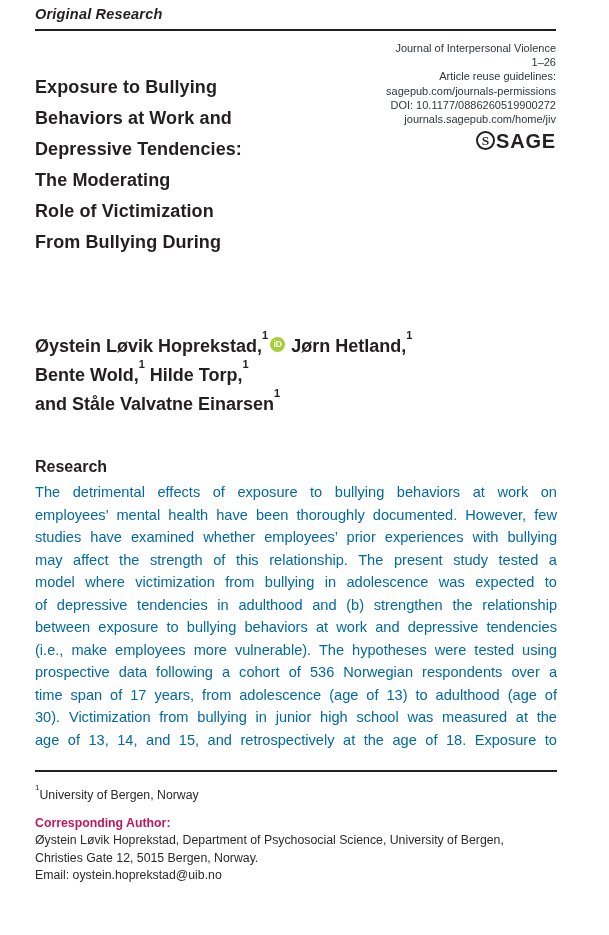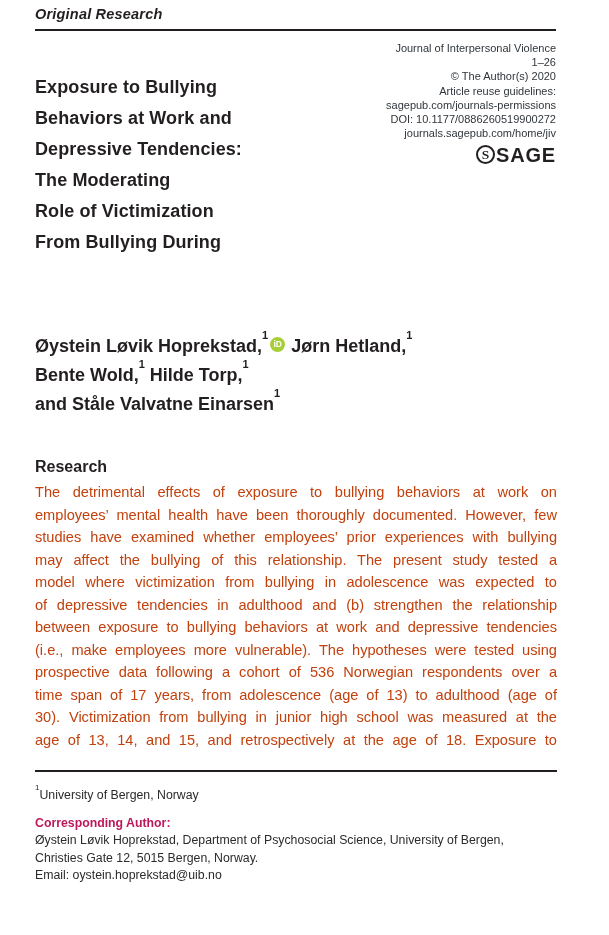--- a/index.html
+++ b/index.html
@@ -111,21 +111,21 @@
   }
   .abs-heading {
     font-size: 16px;
     font-weight: 700;
     color: #231f20;
     margin-bottom: 5px;
   }
   .abs-line {
     font-size: 14.6px;
     line-height: 22.55px;
-    color: #c2410c;
+    color: #0369a1;
     text-align: justify;
     text-align-last: justify;
     width: 522px;
     overflow: hidden;
     white-space: nowrap;
   }
   
   .fn-rule {
     position: absolute;
     top: 770px; left: 35px;
@@ -153,21 +153,20 @@
 <body>
 
 <div class="page">
 
   <div class="category">Original Research</div>
   <div class="top-rule"></div>
 
   <div class="masthead">
     <div>Journal of Interpersonal Violence</div>
     <div>1–26</div>
-    <div>© The Author(s) 2020</div>
     <div>Article reuse guidelines:</div>
     <div class="link">sagepub.com/journals-permissions</div>
     <div>DOI: 10.1177/0886260519900272</div>
     <div class="link">journals.sagepub.com/home/jiv</div>
     <div class="sage-logo">
       <span class="sage-s">S</span>
       <span class="sage-text">SAGE</span>
     </div>
   </div>
 
@@ -186,21 +185,21 @@
     <div><span>Bente Wold,</span><sup>1</sup>
       <span>Hilde Torp,</span><sup>1</sup></div>
     <div><span>and Ståle Valvatne Einarsen</span><sup>1</sup></div>
   </div>
 
   <div class="abstract">
     <div class="abs-heading">Research</div>
     <div class="abs-line">The detrimental effects of exposure to bullying behaviors at work on</div>
     <div class="abs-line">employees’ mental health have been thoroughly documented. However, few</div>
     <div class="abs-line">studies have examined whether employees’ prior experiences with bullying</div>
-    <div class="abs-line">may affect the bullying of this relationship. The present study tested a</div>
+    <div class="abs-line">may affect the strength of this relationship. The present study tested a</div>
     <div class="abs-line">model where victimization from bullying in adolescence was expected to</div>
     <div class="abs-line">of depressive tendencies in adulthood and (b) strengthen the relationship</div>
     <div class="abs-line">between exposure to bullying behaviors at work and depressive tendencies</div>
     <div class="abs-line">(i.e., make employees more vulnerable). The hypotheses were tested using</div>
     <div class="abs-line">prospective data following a cohort of 536 Norwegian respondents over a</div>
     <div class="abs-line">time span of 17 years, from adolescence (age of 13) to adulthood (age of</div>
     <div class="abs-line">30). Victimization from bullying in junior high school was measured at the</div>
     <div class="abs-line">age of 13, 14, and 15, and retrospectively at the age of 18. Exposure to</div>
   </div>
 

